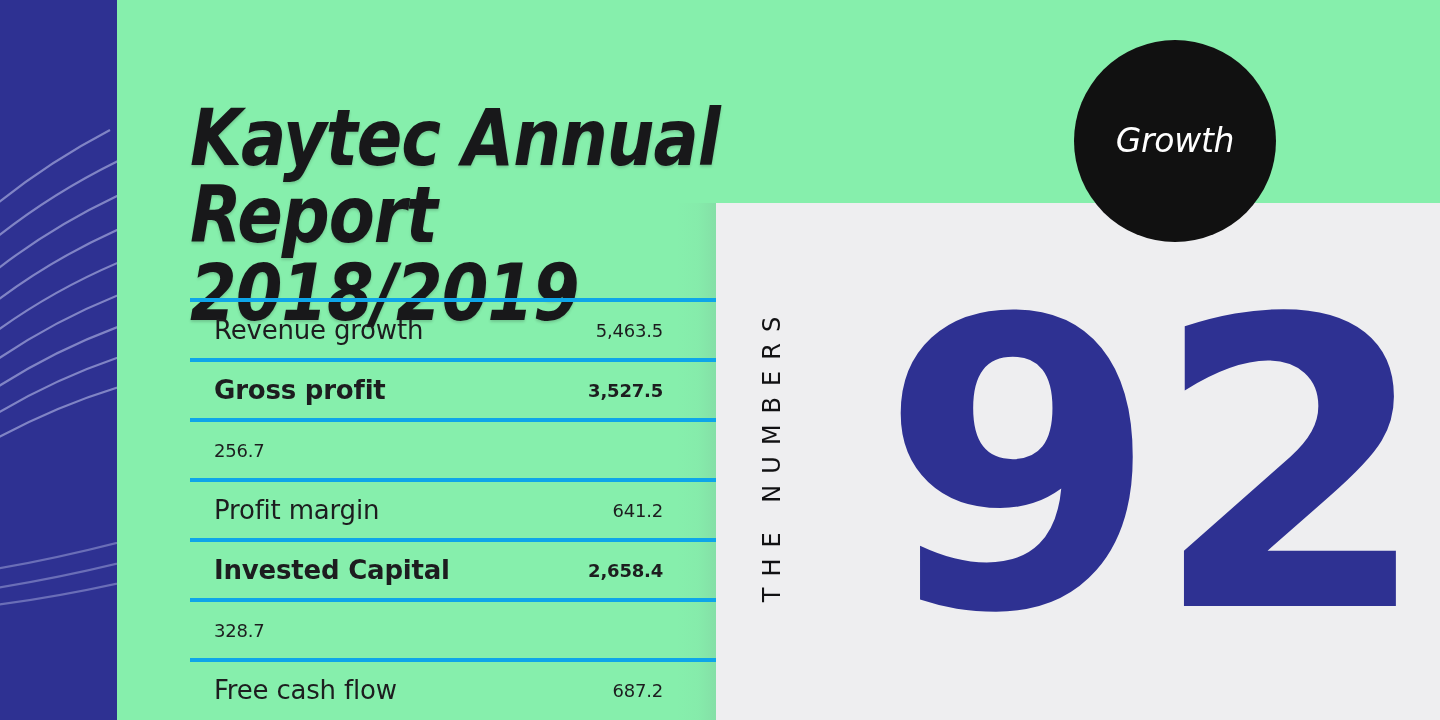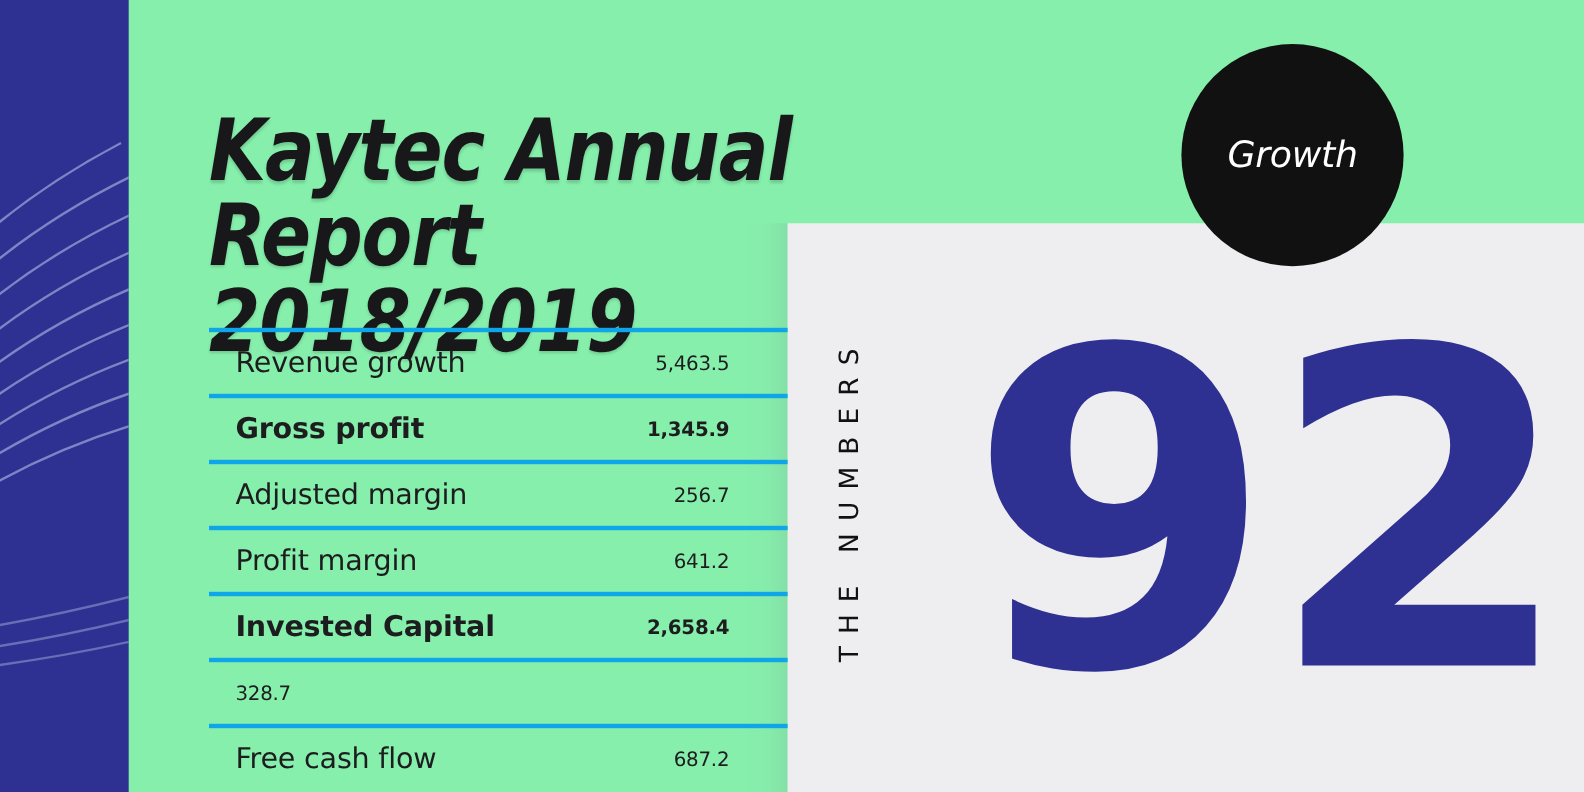--- a/index.html
+++ b/index.html
@@ -207,24 +207,23 @@
   <h1 id="headline">Kaytec Annual Report
 2018/2019</h1>
 
   <div id="metrics">
     <div class="metric-row">
       <span class="metric-label">Revenue growth</span>
       <span class="metric-value">5,463.5</span>
     </div>
     <div class="metric-row bold">
       <span class="metric-label">Gross profit</span>
-      <span class="metric-value">1,345.9</span>
-    </div>
-    <div class="metric-row">
-      <span class="metric-label">Adjusted margin</span>
+      <span class="metric-value">3,527.5</span>
+    </div>
+    <div class="metric-row">
       <span class="metric-value">256.7</span>
     </div>
     <div class="metric-row">
       <span class="metric-label">Profit margin</span>
       <span class="metric-value">641.2</span>
     </div>
     <div class="metric-row bold">
       <span class="metric-label">Invested Capital</span>
       <span class="metric-value">2,658.4</span>
     </div>

